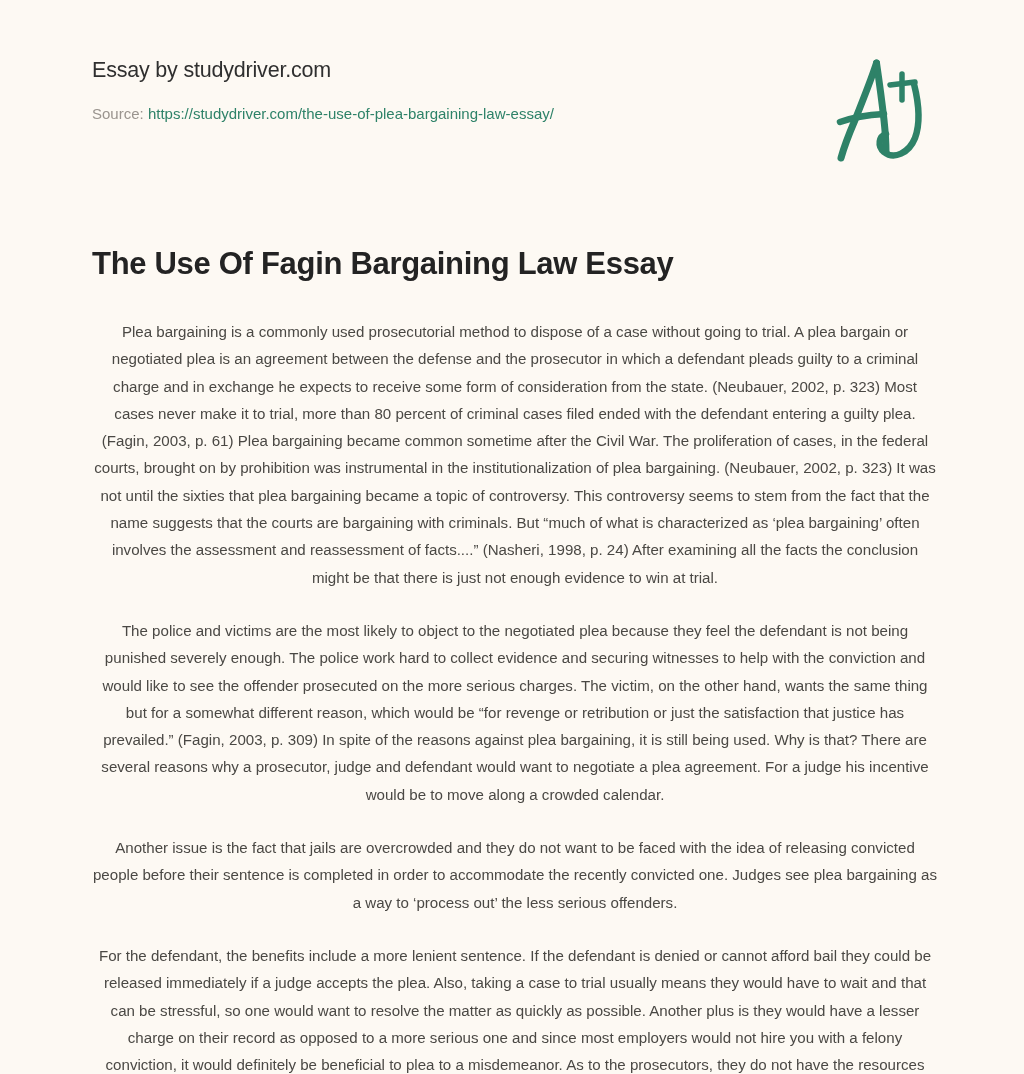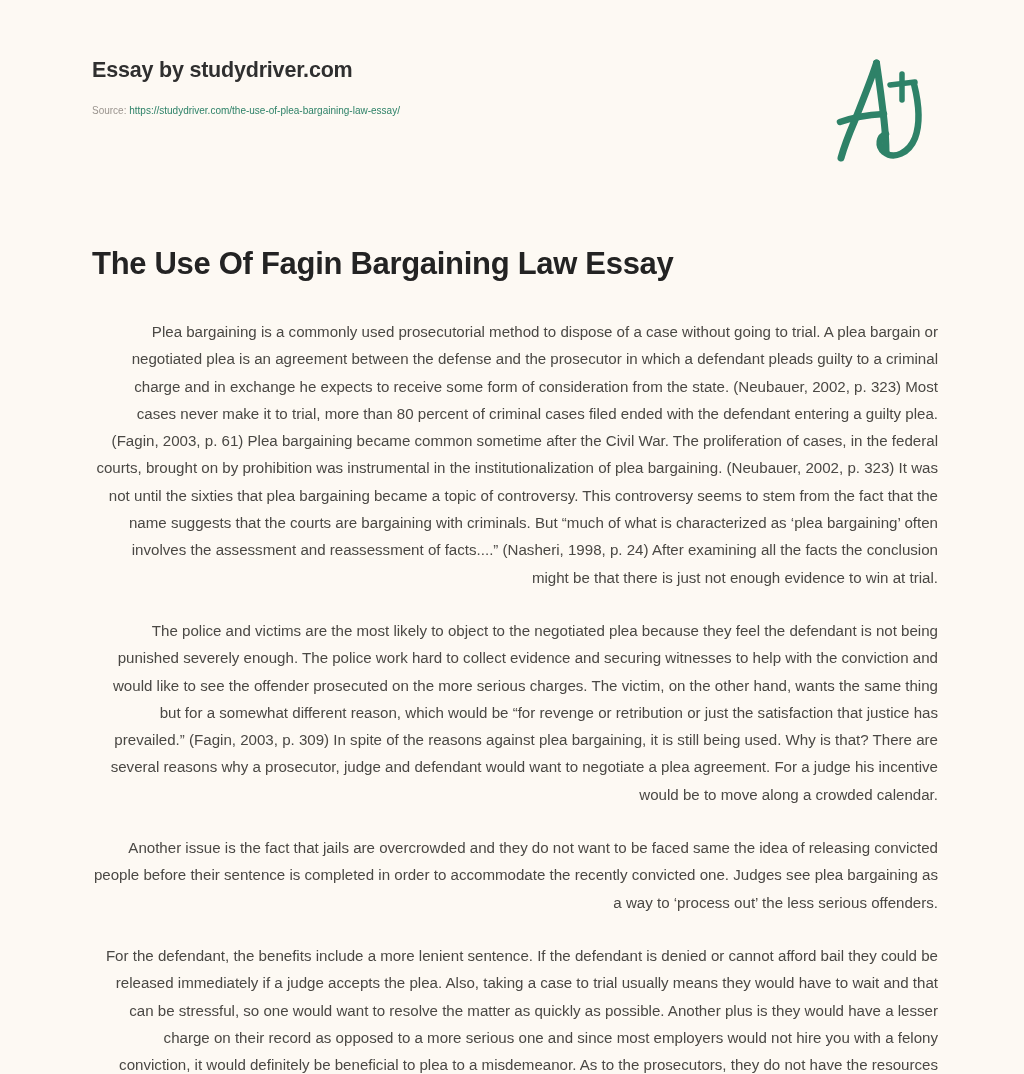--- a/index.html
+++ b/index.html
@@ -33,31 +33,31 @@
 
   .header-text {
     position: absolute;
     left: 0;
     top: 0;
     width: 700px;
   }
 
   .essay-by {
     font-size: 21.5px;
-    font-weight: bold;
+    font-weight: normal;
     color: #2f2f2f;
     letter-spacing: -0.2px;
     line-height: 1.2;
     margin: 0;
     white-space: nowrap;
   }
 
   .source-line {
     margin-top: 20px;
-    font-size: 10px;
+    font-size: 15px;
     color: #9a948e;
     line-height: 1.3;
     white-space: nowrap;
   }
 
   .source-label {
     color: #9a948e;
   }
 
   .source-url {
@@ -99,21 +99,21 @@
     left: 92px;
     top: 318px;
     width: 846px;
   }
 
   .body-copy p {
     margin: 0 0 26px 0;
     font-size: 15.1px;
     line-height: 27.3px;
     color: #4a4844;
-    text-align: right;
+    text-align: center;
   }
   .body-copy p:last-child {
     margin-bottom: 0;
   }
 </style>
 </head>
 <body>
 
 <div class="page">
 
@@ -144,17 +144,17 @@
         <path d="M92 32 C97 52, 99 70, 93 86 C87 101, 72 108, 62 100 C55 94, 57 84, 64 82" stroke-width="6.5"></path>
       </g>
     </svg>
   </div>
 
   <h1 class="doc-title">The Use Of Fagin Bargaining Law Essay</h1>
 
   <div class="body-copy">
     <p>Plea bargaining is a commonly used prosecutorial method to dispose of a case without going to trial. A plea bargain or negotiated plea is an agreement between the defense and the prosecutor in which a defendant pleads guilty to a criminal charge and in exchange he expects to receive some form of consideration from the state. (Neubauer, 2002, p. 323) Most cases never make it to trial, more than 80 percent of criminal cases filed ended with the defendant entering a guilty plea. (Fagin, 2003, p. 61) Plea bargaining became common sometime after the Civil War. The proliferation of cases, in the federal courts, brought on by prohibition was instrumental in the institutionalization of plea bargaining. (Neubauer, 2002, p. 323) It was not until the sixties that plea bargaining became a topic of controversy. This controversy seems to stem from the fact that the name suggests that the courts are bargaining with criminals. But “much of what is characterized as ‘plea bargaining’ often involves the assessment and reassessment of facts....” (Nasheri, 1998, p. 24) After examining all the facts the conclusion might be that there is just not enough evidence to win at trial.</p>
     <p>The police and victims are the most likely to object to the negotiated plea because they feel the defendant is not being punished severely enough. The police work hard to collect evidence and securing witnesses to help with the conviction and would like to see the offender prosecuted on the more serious charges. The victim, on the other hand, wants the same thing but for a somewhat different reason, which would be “for revenge or retribution or just the satisfaction that justice has prevailed.” (Fagin, 2003, p. 309) In spite of the reasons against plea bargaining, it is still being used. Why is that? There are several reasons why a prosecutor, judge and defendant would want to negotiate a plea agreement. For a judge his incentive would be to move along a crowded calendar.</p>
-    <p>Another issue is the fact that jails are overcrowded and they do not want to be faced same the idea of releasing convicted people before their sentence is completed in order to accommodate the recently convicted one. Judges see plea bargaining as a way to ‘process out’ the less serious offenders.</p>
+    <p>Another issue is the fact that jails are overcrowded and they do not want to be faced with the idea of releasing convicted people before their sentence is completed in order to accommodate the recently convicted one. Judges see plea bargaining as a way to ‘process out’ the less serious offenders.</p>
     <p>For the defendant, the benefits include a more lenient sentence. If the defendant is denied or cannot afford bail they could be released immediately if a judge accepts the plea. Also, taking a case to trial usually means they would have to wait and that can be stressful, so one would want to resolve the matter as quickly as possible. Another plus is they would have a lesser charge on their record as opposed to a more serious one and since most employers would not hire you with a felony conviction, it would definitely be beneficial to plea to a misdemeanor. As to the prosecutors, they do not have the resources available to them to take every good case to trial.</p>
   </div>
 
 </div>
 
 </body></html>

